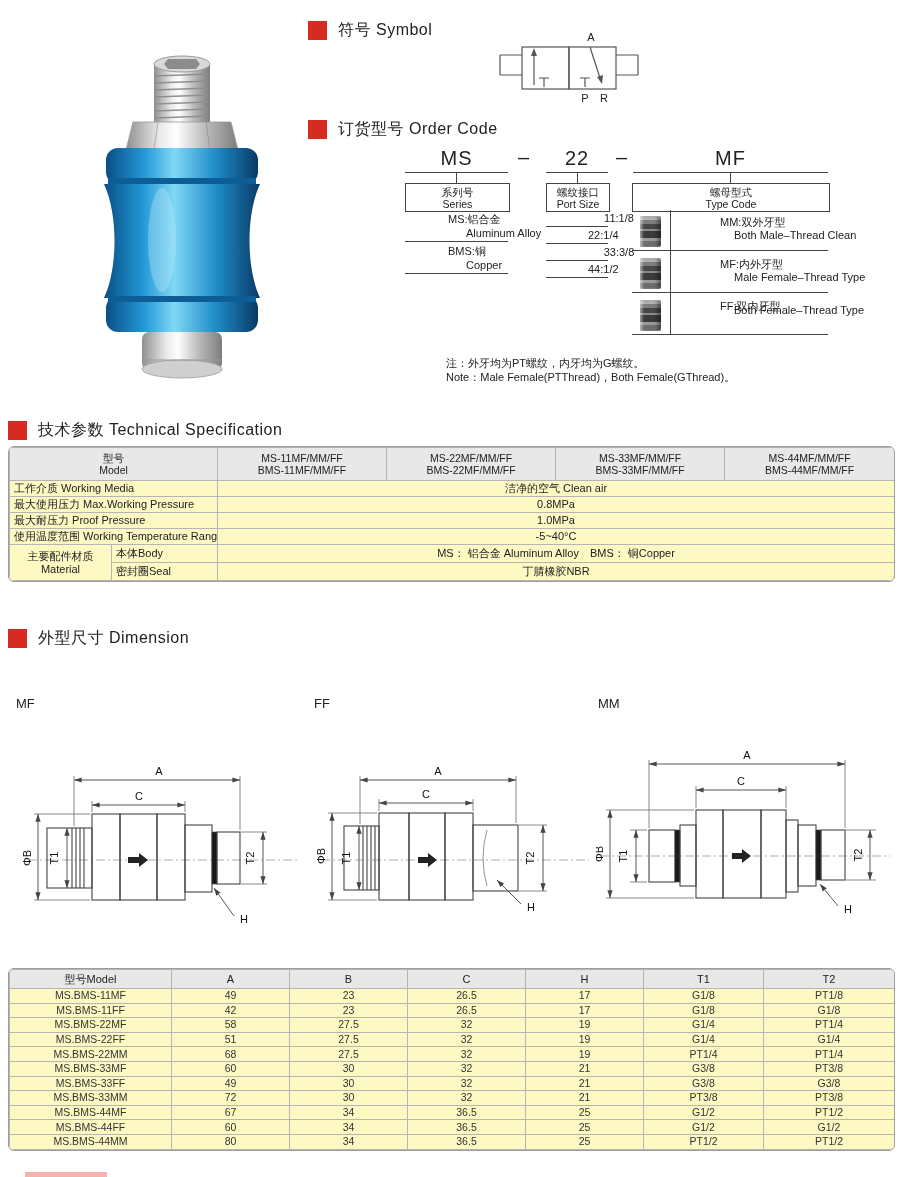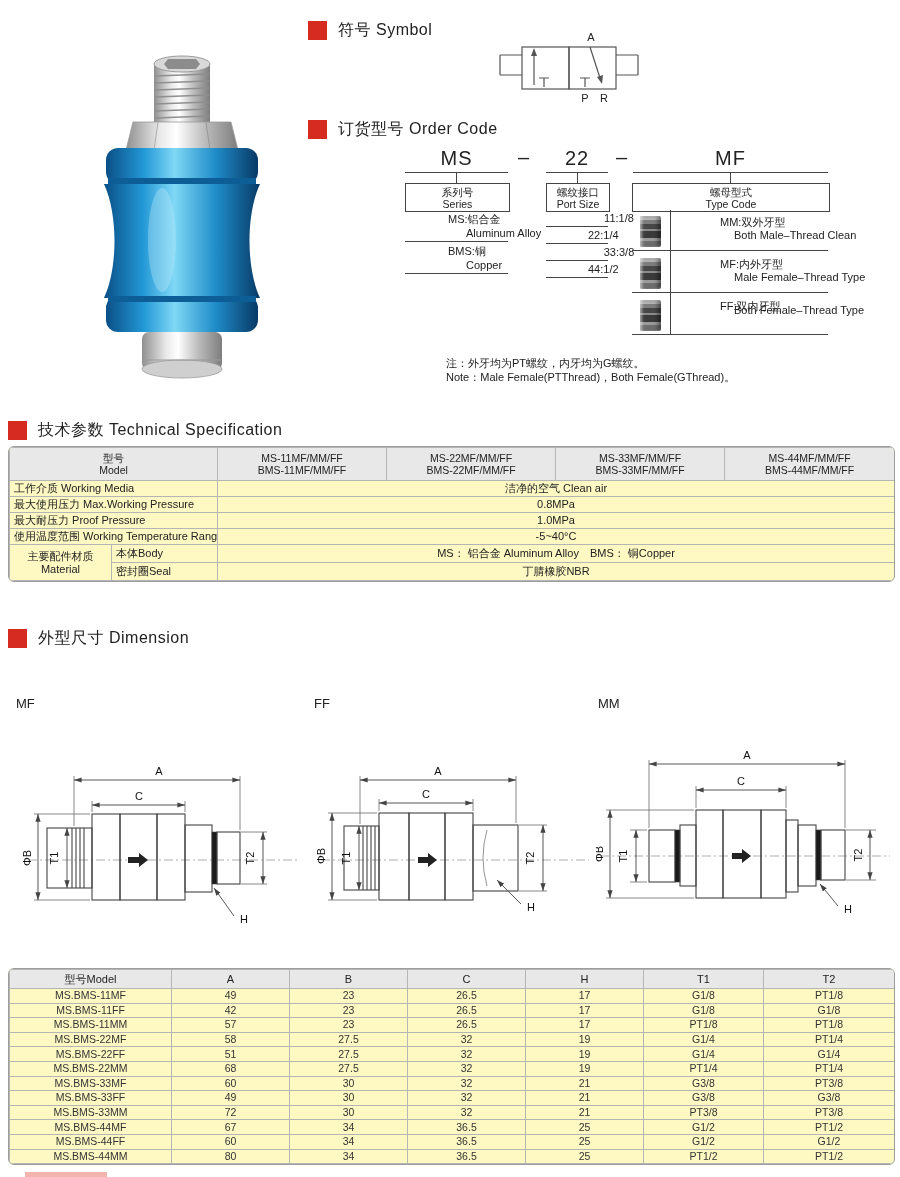--- a/index.html
+++ b/index.html
@@ -418,29 +418,20 @@
       <tr>
             <td>MS.BMS-11FF</td>
             <td>42</td>
             <td>23</td>
             <td>26.5</td>
             <td>17</td>
             <td>G1/8</td>
             <td>G1/8</td>
           </tr>
       <tr>
-            <td>MS.BMS-11MM</td>
-            <td>57</td>
-            <td>23</td>
-            <td>26.5</td>
-            <td>17</td>
-            <td>PT1/8</td>
-            <td>PT1/8</td>
-          </tr>
-      <tr>
             <td>MS.BMS-22MF</td>
             <td>58</td>
             <td>27.5</td>
             <td>32</td>
             <td>19</td>
             <td>G1/4</td>
             <td>PT1/4</td>
           </tr>
       <tr>
             <td>MS.BMS-22FF</td>

